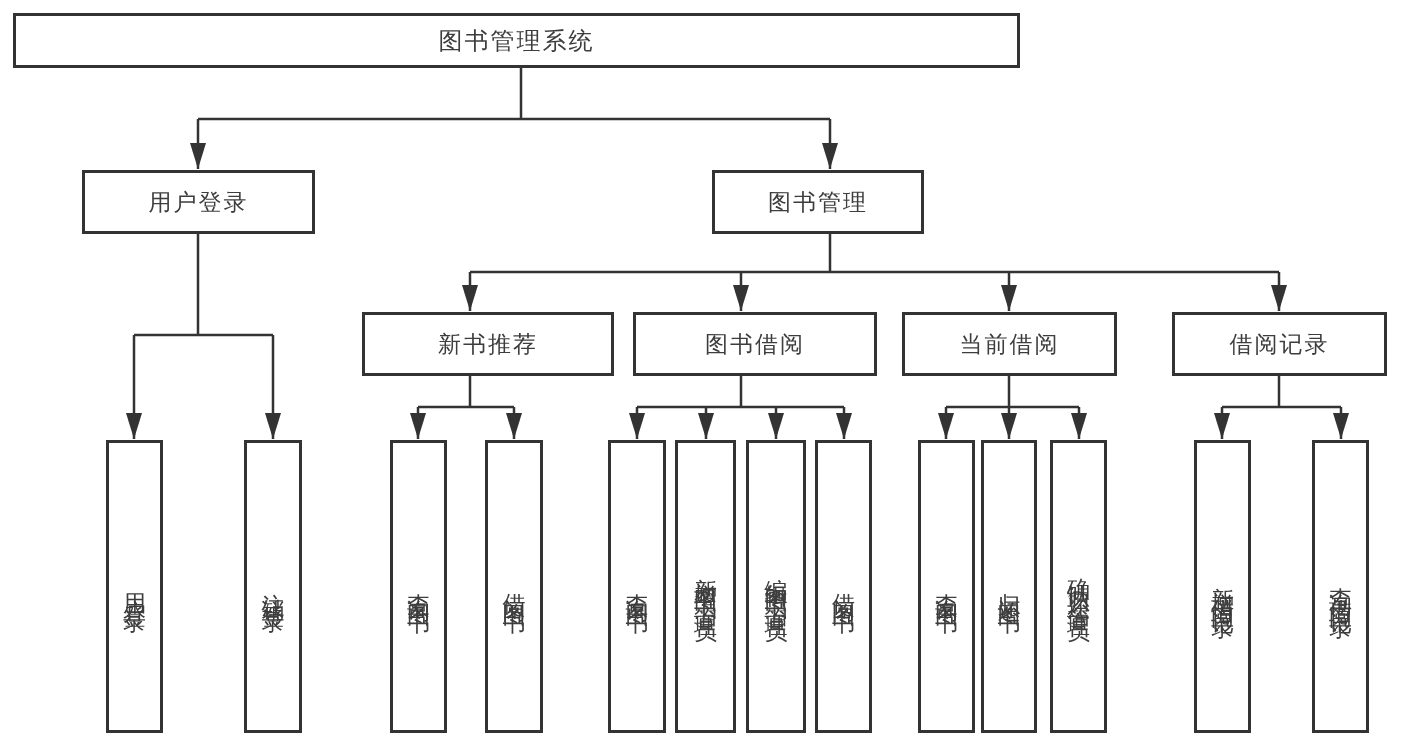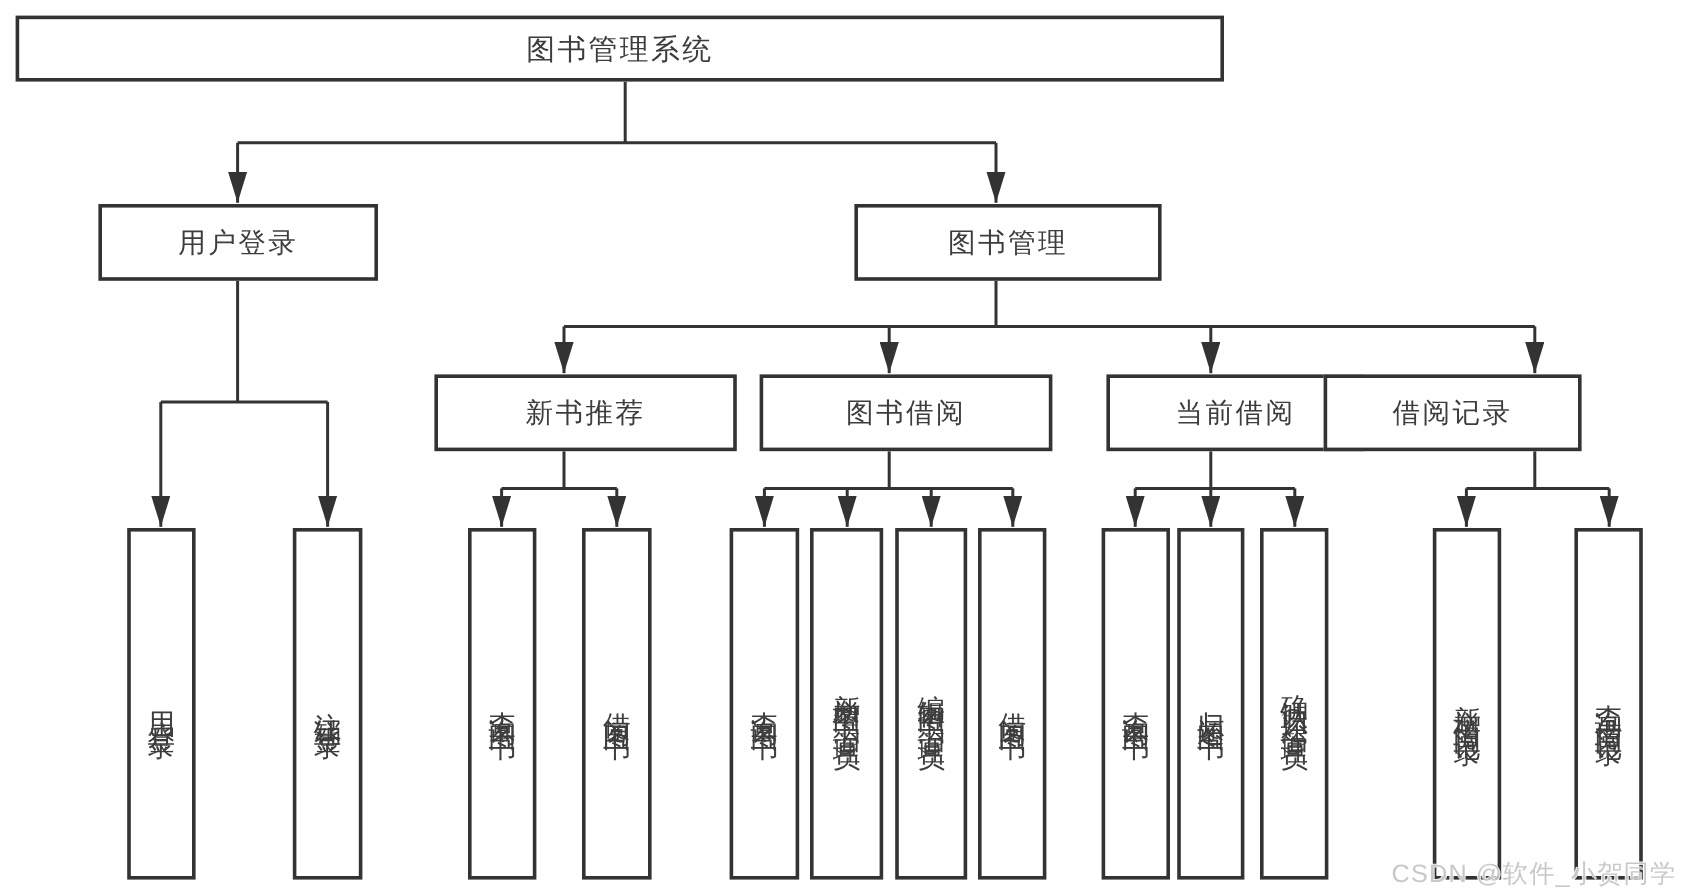--- a/index.html
+++ b/index.html
@@ -113,26 +113,26 @@
       <line x1="1079" y1="407" x2="1079" y2="439" marker-end="url(#ah)"></line>
 
       <line x1="1222" y1="407" x2="1222" y2="439" marker-end="url(#ah)"></line>
       <line x1="1341" y1="407" x2="1341" y2="439" marker-end="url(#ah)"></line>
     </g>
   </svg>
 
   <div class="box h-box root-box">图书管理系统</div>
 
   <div class="box h-box lvl2" style="left:82px; width:233px;">用户登录</div>
-  <div class="box h-box lvl2" style="left:712px; width:256px;">图书管理</div>
+  <div class="box h-box lvl2" style="left:712px; width:212px;">图书管理</div>
 
   <div class="box h-box lvl3" style="left:362px; width:252px;">新书推荐</div>
   <div class="box h-box lvl3" style="left:633px; width:244px;">图书借阅</div>
-  <div class="box h-box lvl3" style="left:902px; width:215px;margin-left:20px;">当前借阅</div>
-  <div class="box h-box lvl3" style="left:1103px; width:215px;text-align:center;">借阅记录</div>
+  <div class="box h-box lvl3" style="left:902px; width:215px;">当前借阅</div>
+  <div class="box h-box lvl3" style="left:1172px; width:215px;text-align:center;">借阅记录</div>
 
   <div class="box leaf" style="left:106px; width:57px;">
     <span class="v-label">用户登录</span>
   </div>
   <div class="box leaf" style="left:244px; width:58px;">
     <span class="v-label">注销登录</span>
   </div>
 
   <div class="box leaf" style="left:390px; width:57px;">
     <span class="v-label">查询图书</span>
@@ -164,15 +164,14 @@
     <span class="v-label">确认归还（管理员）</span>
   </div>
 
   <div class="box leaf" style="left:1194px; width:57px;">
     <span class="v-label">新增借阅记录</span>
   </div>
   <div class="box leaf" style="left:1312px; width:57px;">
     <span class="v-label">查询借阅记录</span>
   </div>
 
-  <div id="watermark">CSDN @软件_小贺同学</div>
 
 </div>
 
 </body></html>

